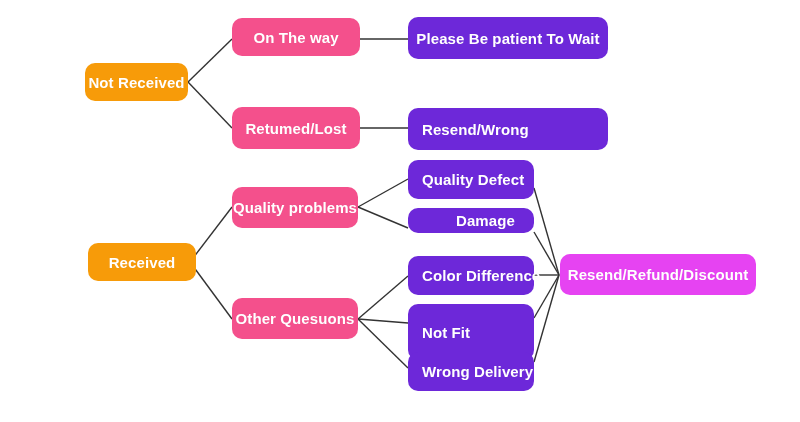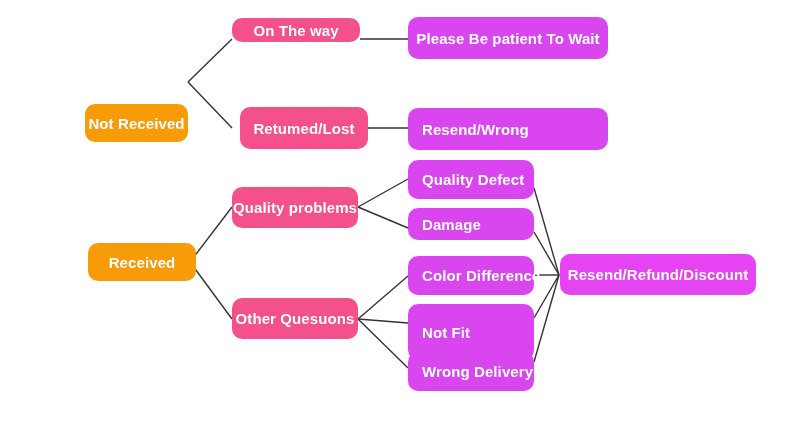--- a/index.html
+++ b/index.html
@@ -38,21 +38,21 @@
   .node-center { justify-content: center; }
   .node-left   { justify-content: flex-start; }
   .lbl {
     display: block;
     line-height: 1;
     padding: 0 14px;
     text-shadow: 0 0 1px rgba(0,0,0,0.06);
   }
   .n-root     { background: #f79b09; font-size: 15px; }
   .n-category { background: #f4508c; font-size: 15px; }
-  .n-detail   { background: #d946ef; font-size: 15px; }
+  .n-detail   { background: #6d28d9; font-size: 15px; }
   .n-terminal { background: #e643f2; font-size: 15px; }
 </style>
 </head>
 <body>
 
 <div id="canvas">
   <svg id="edges" viewBox="0 0 800 422">
       <line x1="188" y1="82" x2="232" y2="39" stroke="#333333" stroke-width="1.4"></line>
       <line x1="188" y1="82" x2="232" y2="128" stroke="#333333" stroke-width="1.4"></line>
       <line x1="360" y1="39" x2="408" y2="39" stroke="#333333" stroke-width="1.4"></line>
@@ -64,48 +64,48 @@
       <line x1="358" y1="319" x2="408" y2="276" stroke="#333333" stroke-width="1.4"></line>
       <line x1="358" y1="319" x2="408" y2="323" stroke="#333333" stroke-width="1.4"></line>
       <line x1="358" y1="319" x2="408" y2="368" stroke="#333333" stroke-width="1.4"></line>
       <line x1="534" y1="188" x2="559" y2="275" stroke="#333333" stroke-width="1.4"></line>
       <line x1="534" y1="232" x2="559" y2="275" stroke="#333333" stroke-width="1.4"></line>
       <line x1="534" y1="275" x2="559" y2="275" stroke="#333333" stroke-width="1.4"></line>
       <line x1="534" y1="318" x2="559" y2="275" stroke="#333333" stroke-width="1.4"></line>
       <line x1="534" y1="362" x2="559" y2="275" stroke="#333333" stroke-width="1.4"></line>
     </svg>
   <div id="node-layer">
-      <div class="node n-root node-center" style="left: 85px; top: 63px; width: 103px; height: 38px; margin-top: 41px;">
+      <div class="node n-root node-center" style="left: 85px; top: 63px; width: 103px; height: 38px;">
         <span class="lbl">Not Received</span>
       </div>
-      <div class="node n-category node-center" style="left: 232px; top: 18px; width: 128px; height: 24px;">
+      <div class="node n-category node-center" style="left: 232px; top: 18px; width: 128px; height: 38px;">
         <span class="lbl">On The way</span>
       </div>
-      <div class="node n-category node-center" style="left: 240px; top: 107px; width: 128px; height: 42px;">
+      <div class="node n-category node-center" style="left: 232px; top: 107px; width: 128px; height: 42px;">
         <span class="lbl">Retumed/Lost</span>
       </div>
       <div class="node n-detail node-center" style="left: 408px; top: 17px; width: 200px; height: 42px;">
         <span class="lbl">Please Be patient To Wait</span>
       </div>
       <div class="node n-detail node-left" style="left: 408px; top: 108px; width: 200px; height: 42px;">
         <span class="lbl">Resend/Wrong</span>
       </div>
       <div class="node n-root node-center" style="left: 88px; top: 243px; width: 108px; height: 38px;">
         <span class="lbl">Received</span>
       </div>
       <div class="node n-category node-center" style="left: 232px; top: 187px; width: 126px; height: 41px; text-align: right;">
         <span class="lbl">Quality problems</span>
       </div>
       <div class="node n-category node-center" style="left: 232px; top: 298px; width: 126px; height: 41px;">
         <span class="lbl">Other Quesuons</span>
       </div>
       <div class="node n-detail node-left" style="left: 408px; top: 160px; width: 126px; height: 39px;">
         <span class="lbl">Quality Defect</span>
       </div>
-      <div class="node n-detail node-left" style="left: 408px; top: 208px; width: 126px; height: 32px;">
+      <div class="node n-detail node-left" style="left: 408px; top: 208px; width: 126px; height: 25px; padding-left: 34px;">
         <span class="lbl">Damage</span>
       </div>
       <div class="node n-detail node-left" style="left: 408px; top: 256px; width: 126px; height: 39px;">
         <span class="lbl">Color Difference</span>
       </div>
       <div class="node n-detail node-left" style="left: 408px; top: 304px; width: 126px; height: 56px;">
         <span class="lbl">Not Fit</span>
       </div>
       <div class="node n-detail node-left" style="left: 408px; top: 352px; width: 126px; height: 39px;">
         <span class="lbl">Wrong Delivery</span>

